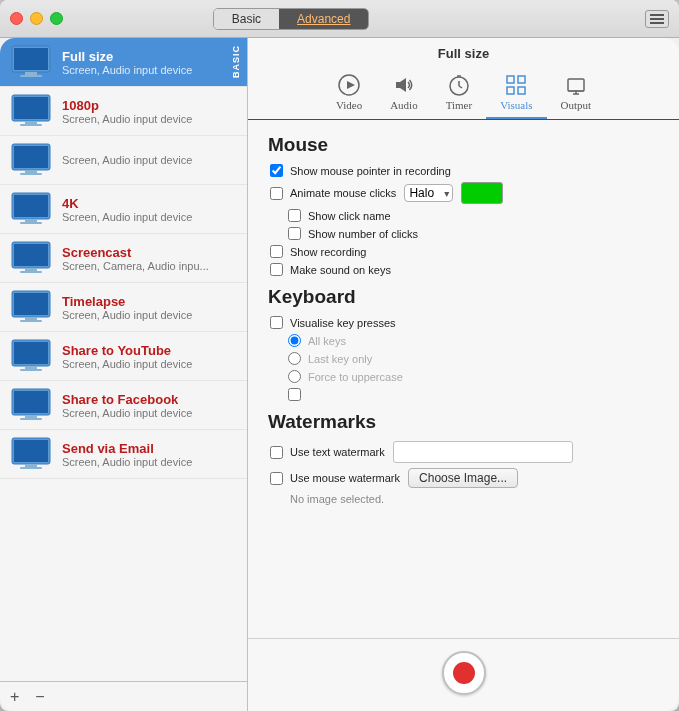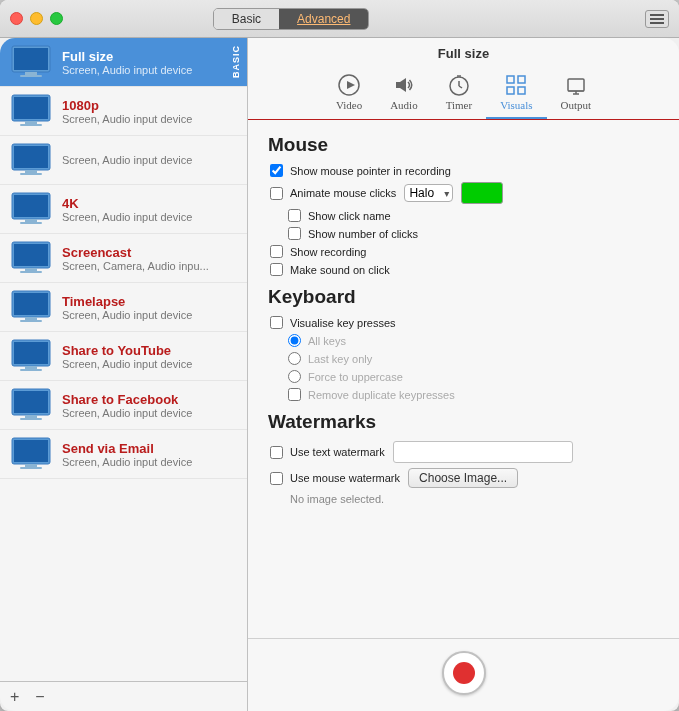--- a/index.html
+++ b/index.html
@@ -571,21 +571,21 @@
         </div>
 
         <div class="setting-row">
           <input type="checkbox" style="">
           <span class="setting-label">Show recording</span>
         </div>
 
 
         <div class="setting-row">
           <input type="checkbox" style="">
-          <span class="setting-label">Make sound on click</span>
+          <span class="setting-label">Make sound on keys</span>
         </div>
 
         <div class="section-divider"></div>
 
         <div class="section-title">Keyboard</div>
 
         <div class="setting-row">
           <input type="checkbox" style="">
           <span class="setting-label">Visualise key presses</span>
         </div>
@@ -600,21 +600,20 @@
           <span class="setting-label disabled">Last key only</span>
         </div>
 
         <div class="setting-row indent">
           <input type="radio" name="key-mode" style="">
           <span class="setting-label disabled">Force to uppercase</span>
         </div>
 
         <div class="setting-row indent">
           <input type="checkbox" style="">
-          <span class="setting-label disabled">Remove duplicate keypresses</span>
         </div>
 
         <div class="section-divider"></div>
 
         <div class="section-title">Watermarks</div>
 
         <div class="setting-row">
           <input type="checkbox" style="">
           <span class="setting-label">Use text watermark</span>
           <input type="text" class="watermark-input" value="" style="">

